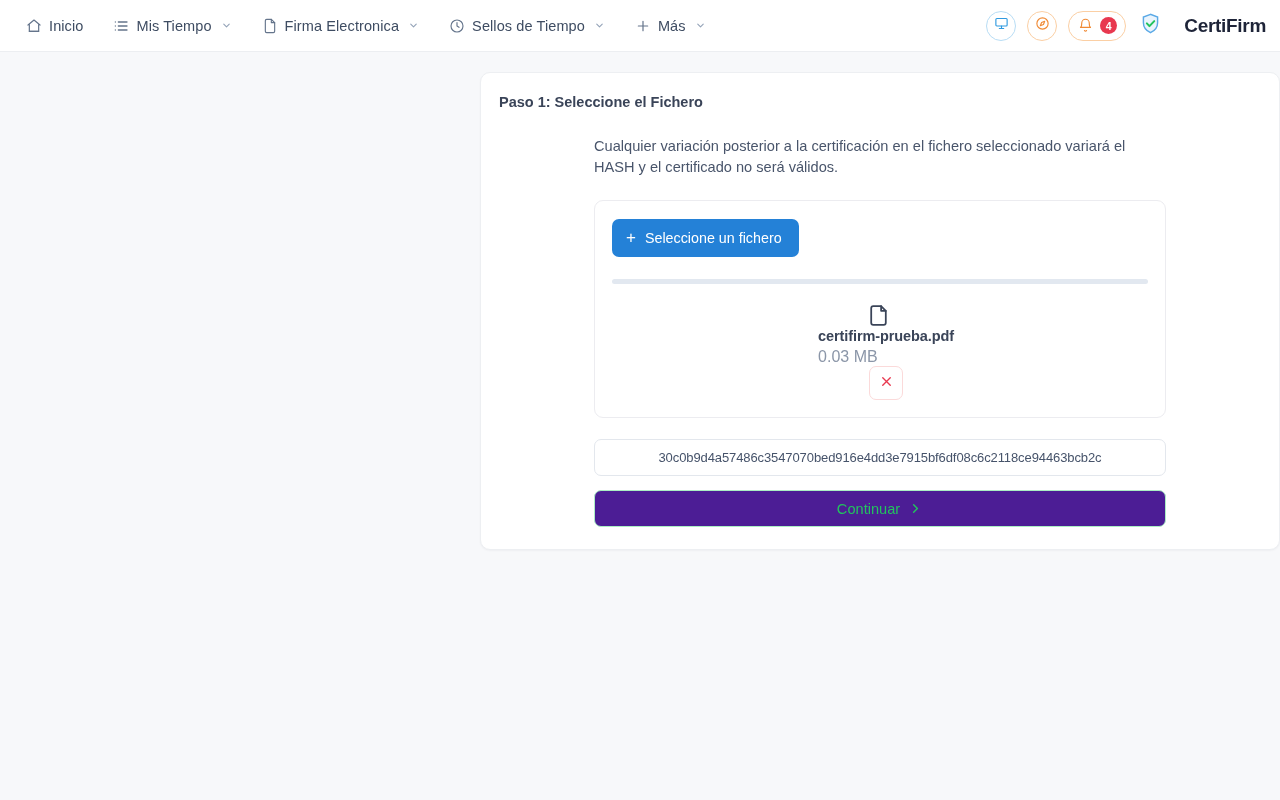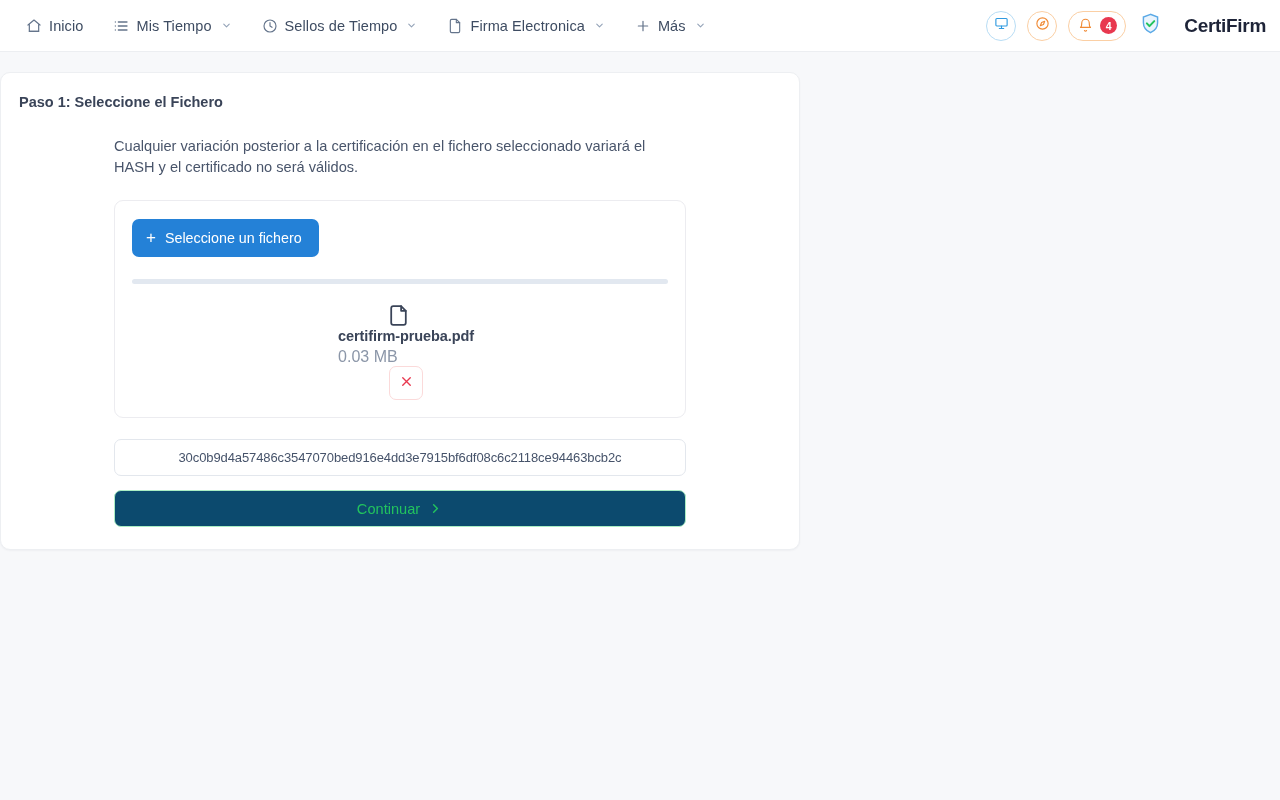--- a/index.html
+++ b/index.html
@@ -61,21 +61,21 @@
     background: #e8384f; color: #fff;
     font-size: 10.5px; font-weight: 700;
     display: flex; align-items: center; justify-content: center;
     padding: 0 3px;
   }
 
   .brand { display: flex; align-items: center; gap: 22px; margin-left: 2px; cursor: pointer; }
   .brand-name { font-size: 19px; font-weight: 700; color: #1e2438; letter-spacing: -.3px; }
 
   
-  .page { padding-top: 20px; display: flex; justify-content: flex-start; }
+  .page { padding-top: 20px; display: flex; justify-content: flex-end; }
   .card {
     width: 800px;
     background: #ffffff;
     border: 1px solid #edeff2;
     border-radius: 10px;
     box-shadow: 0 1px 2px rgba(16,24,40,.04);
     padding: 21px 17px 22px 17px;
   }
   .card-title {
     font-size: 14.5px; font-weight: 700; color: #3a4458;
@@ -143,21 +143,21 @@
     letter-spacing: -.1px;
     margin-bottom: 14px;
     overflow: hidden;
     cursor: text;
   }
 
   
   .continue-btn {
     width: 100%; height: 37px;
     border: 1px solid #abeec4; border-radius: 7px;
-    background: #0c4a6e; color: #22c35e;
+    background: #4c1d95; color: #22c35e;
     font-size: 14.6px; font-family: inherit;
     display: flex; align-items: center; justify-content: center; gap: 8px;
     cursor: pointer;
   }
   .continue-btn .chev { display: flex; }
 </style>
 </head>
 <body>
 
 <div class="topbar">
@@ -185,40 +185,40 @@
       <span class="caret">
         <svg viewBox="0 0 24 24" width="11" height="11" fill="none" stroke="currentColor" stroke-width="2.4" stroke-linecap="round" stroke-linejoin="round">
             <path d="M6 9l6 6 6-6"></path>
           </svg>
       </span>
     </div>
 
     <div class="nav-item">
       <span class="nav-ico">
         <svg viewBox="0 0 24 24" width="16" height="16" fill="none" stroke="currentColor" stroke-width="1.7" stroke-linecap="round" stroke-linejoin="round">
-          <circle cx="12" cy="12" r="9"></circle>
-            <path d="M12 7v5l3 2"></path>
-        </svg>
-      </span>
-      <span>Sellos de Tiempo</span>
+          <path d="M14 2H7a2 2 0 0 0-2 2v16a2 2 0 0 0 2 2h10a2 2 0 0 0 2-2V7z"></path>
+            <path d="M14 2v5h5"></path>
+        </svg>
+      </span>
+      <span>Firma Electronica</span>
       <span class="caret">
         <svg viewBox="0 0 24 24" width="11" height="11" fill="none" stroke="currentColor" stroke-width="2.4" stroke-linecap="round" stroke-linejoin="round">
             <path d="M6 9l6 6 6-6"></path>
           </svg>
       </span>
     </div>
 
     <div class="nav-item">
       <span class="nav-ico">
         <svg viewBox="0 0 24 24" width="16" height="16" fill="none" stroke="currentColor" stroke-width="1.7" stroke-linecap="round" stroke-linejoin="round">
-          <path d="M14 2H7a2 2 0 0 0-2 2v16a2 2 0 0 0 2 2h10a2 2 0 0 0 2-2V7z"></path>
-            <path d="M14 2v5h5"></path>
-        </svg>
-      </span>
-      <span>Firma Electronica</span>
+          <circle cx="12" cy="12" r="9"></circle>
+            <path d="M12 7v5l3 2"></path>
+        </svg>
+      </span>
+      <span>Sellos de Tiempo</span>
       <span class="caret">
         <svg viewBox="0 0 24 24" width="11" height="11" fill="none" stroke="currentColor" stroke-width="2.4" stroke-linecap="round" stroke-linejoin="round">
             <path d="M6 9l6 6 6-6"></path>
           </svg>
       </span>
     </div>
 
     <div class="nav-item">
       <span class="nav-ico">
         <svg viewBox="0 0 24 24" width="16" height="16" fill="none" stroke="currentColor" stroke-width="1.8" stroke-linecap="round">

